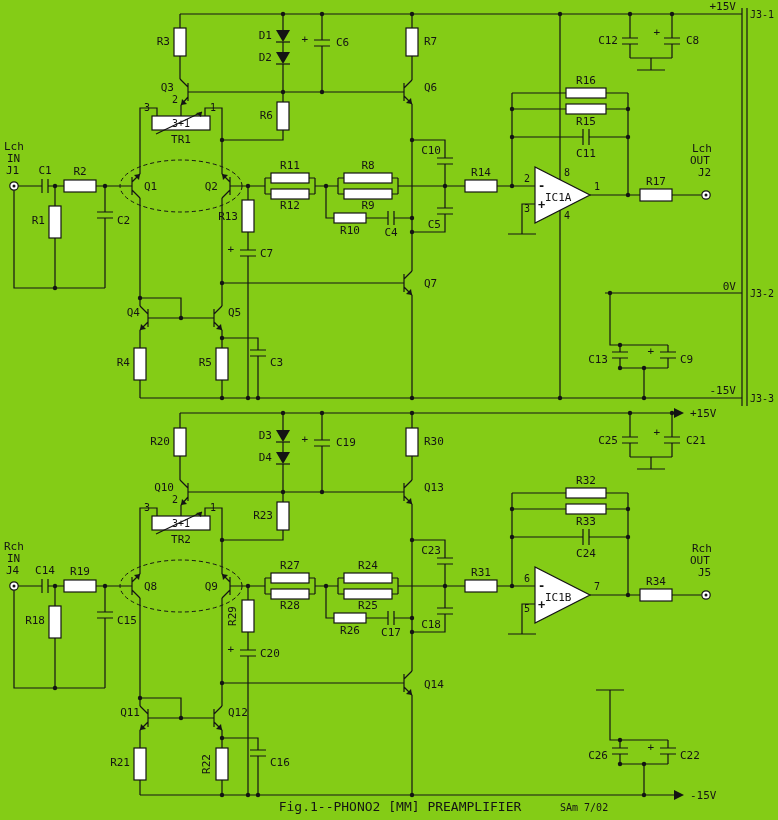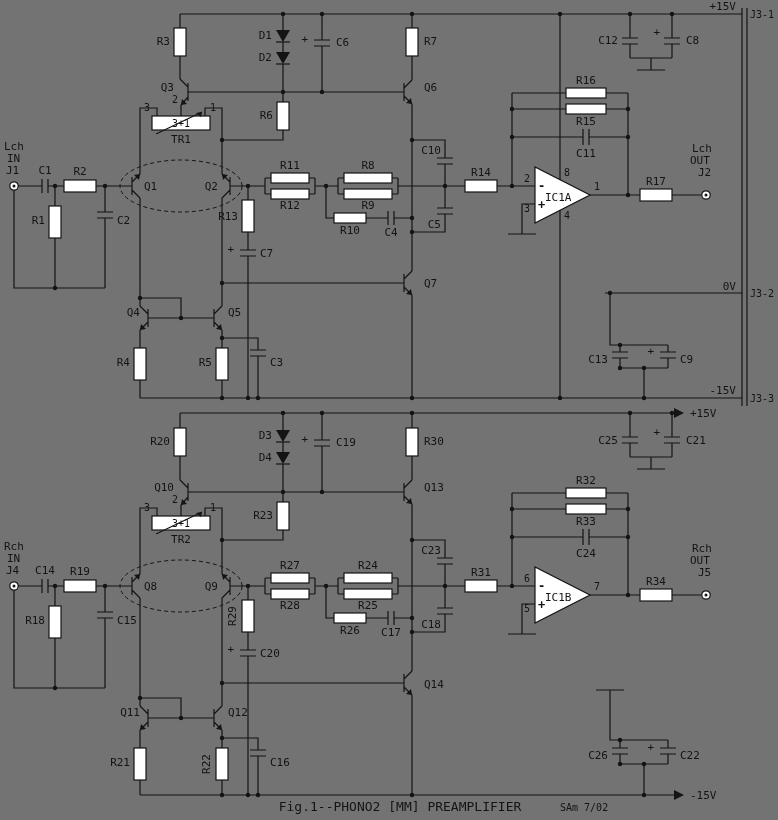--- a/index.html
+++ b/index.html
@@ -1,16 +1,16 @@
 <!DOCTYPE html>
 <html><head>
 <meta charset="utf-8">
 <style>
   html,body{margin:0;padding:0;background:#fff;}
-  .stage{position:relative;width:778px;height:820px;background:#737373;overflow:hidden;}
+  .stage{position:relative;width:778px;height:820px;background:#84cc16;overflow:hidden;}
   svg text{font-family:"DejaVu Sans Mono",monospace;fill:#141414;}
   .t{font-size:11px;}
   .p{font-size:10px;}
   .s{font-size:12px;font-weight:bold;}
   .ttl{font-size:13px;}
   .cr{font-size:10px;}
   .w{fill:none;stroke:#141414;stroke-width:1.2;}
   .box{fill:#ffffff;stroke:#141414;stroke-width:1.2;}
   .blk{fill:#141414;stroke:none;}
   .ell{fill:none;stroke:#141414;stroke-width:1;stroke-dasharray:4 3;}

